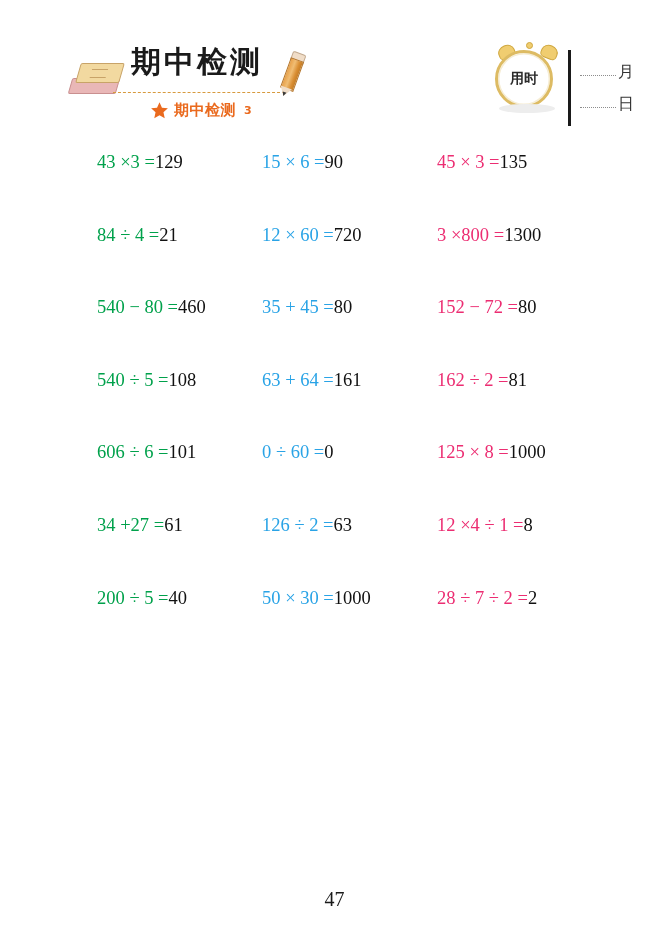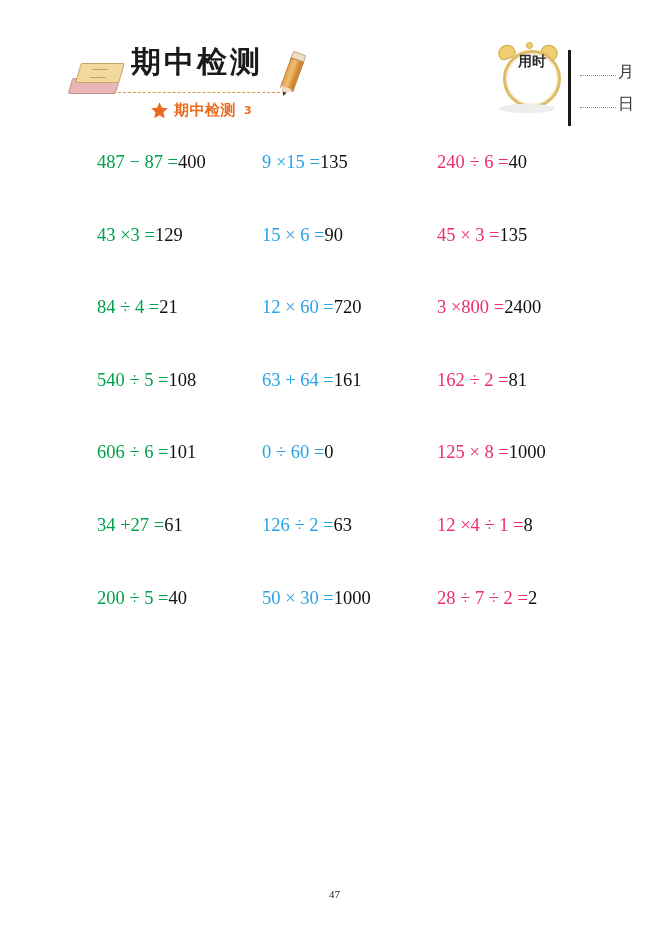--- a/index.html
+++ b/index.html
@@ -209,29 +209,30 @@
     left: 31px;
     top: 0px;
     width: 5px;
     height: 5px;
     background: #f0cd70;
     border: 1.2px solid #cfa73f;
     border-radius: 50%;
   }
   .clock-face {
     position: absolute;
-    left: 8px;
+    left: 0;
     top: 8px;
     width: 52px;
     height: 52px;
     border: 3px solid #ddbb63;
     border-radius: 50%;
     background: #ffffff;
     box-shadow: inset 0 0 0 1.5px #f6edd4;
     display: flex;
+    align-items: center;
     justify-content: center;
   }
   .clock-label {
     font-family: "DejaVu Sans", sans-serif;
     font-size: 14px;
     font-weight: bold;
     color: #2a2a2a;
     letter-spacing: 0px;
   }
   .clock-shadow {
@@ -315,21 +316,21 @@
   }
 
   
   .page-number {
     position: absolute;
     left: 0;
     top: 888px;
     width: 669px;
     text-align: center;
     font-family: "Liberation Serif", "DejaVu Serif", serif;
-    font-size: 11px;
+    font-size: 20px;
     color: #1a1a1a;
   }
 </style>
 </head>
 <body>
 
 <div class="page">
 
   <div class="header">
 
@@ -376,33 +377,33 @@
       </div>
       <div class="date-line d">
         <span class="date-blank"></span>
         <span class="date-char">日</span>
       </div>
     </div>
   </div>
 
   <div class="grid" id="problem-grid">
       <div class="prow">
-        <div class="cell c0"><span class="expr green">487 − 87 =</span><span class="ans">400</span></div>
-        <div class="cell c1"><span class="expr blue">9 ×15 =</span><span class="ans">135</span></div>
-        <div class="cell c2"><span class="expr pink">240 ÷ 6 =</span><span class="ans">40</span></div>
-      </div>
-      <div class="prow">
         <div class="cell c0"><span class="expr green">43 ×3 =</span><span class="ans">129</span></div>
         <div class="cell c1"><span class="expr blue">15 × 6 =</span><span class="ans">90</span></div>
         <div class="cell c2"><span class="expr pink">45 × 3 =</span><span class="ans">135</span></div>
       </div>
       <div class="prow">
         <div class="cell c0"><span class="expr green">84 ÷ 4 =</span><span class="ans">21</span></div>
         <div class="cell c1"><span class="expr blue">12 × 60 =</span><span class="ans">720</span></div>
-        <div class="cell c2"><span class="expr pink">3 ×800 =</span><span class="ans">2400</span></div>
+        <div class="cell c2"><span class="expr pink">3 ×800 =</span><span class="ans">1300</span></div>
+      </div>
+      <div class="prow">
+        <div class="cell c0"><span class="expr green">540 − 80 =</span><span class="ans">460</span></div>
+        <div class="cell c1"><span class="expr blue">35 + 45 =</span><span class="ans">80</span></div>
+        <div class="cell c2"><span class="expr pink">152 − 72 =</span><span class="ans">80</span></div>
       </div>
       <div class="prow">
         <div class="cell c0"><span class="expr green">540 ÷ 5 =</span><span class="ans">108</span></div>
         <div class="cell c1"><span class="expr blue">63 + 64 =</span><span class="ans">161</span></div>
         <div class="cell c2"><span class="expr pink">162 ÷ 2 =</span><span class="ans">81</span></div>
       </div>
       <div class="prow">
         <div class="cell c0"><span class="expr green">606 ÷ 6 =</span><span class="ans">101</span></div>
         <div class="cell c1"><span class="expr blue">0 ÷ 60 =</span><span class="ans">0</span></div>
         <div class="cell c2"><span class="expr pink">125 × 8 =</span><span class="ans">1000</span></div>

